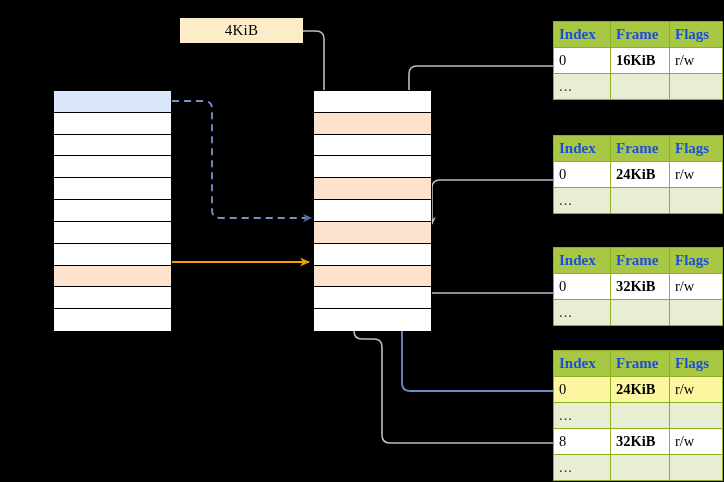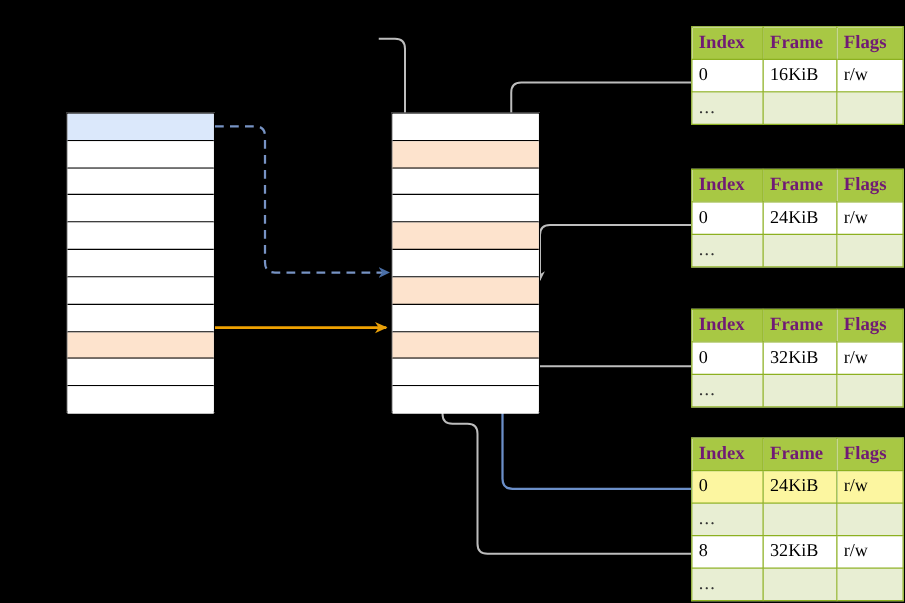--- a/index.html
+++ b/index.html
@@ -18,25 +18,25 @@
   .labelbox{position:absolute;background:#fdecc8;border:none;
             display:flex;align-items:center;justify-content:center;
             font-size:15px;letter-spacing:.2px;}
 
   
   .ptable{position:absolute;border-collapse:collapse;background:#fff;
           font-size:14.5px;table-layout:fixed;}
   .ptable th,.ptable td{border:1.1px solid #8cb020;padding:1px 5px;
           text-align:left;height:26px;box-sizing:border-box;overflow:hidden;
           white-space:nowrap;}
-  .ptable th{background:#a8c844;color:#701a75;font-weight:bold;font-size:15px;}
+  .ptable th{background:#a8c844;color:#1d4ed8;font-weight:bold;font-size:15px;}
   .ptable td.dots{background:#e8eed3;color:#333;letter-spacing:1px;}
   .ptable td.val{background:#fff;}
   .ptable td.hl{background:#fcf6a0;}
-  .colA{width:57px;} .colB{width:59px;} .colC{width:53px;margin-top:20px;}
+  .colA{width:57px;} .colB{width:59px;font-weight:bold;} .colC{width:53px;margin-top:20px;}
 
   svg.wires{position:absolute;left:0;top:0;width:724px;height:482px;
             pointer-events:none;overflow:visible;}
 </style>
 </head>
 <body>
 
 <div class="stage">
 
   <svg class="wires">
@@ -63,20 +63,23 @@
     <path d="M553,443 L390,443 Q382,443 382,435 L382,347 Q382,339 374,339 L362,339
              Q354,339 354,331 L354,268" fill="none" stroke="#bdbdbd" stroke-width="1.6" marker-end="url(#ahGray)"></path>
 
     <path d="M553,391 L410,391 Q402,391 402,383 L402,232" fill="none" stroke="#6b8fc9" stroke-width="1.8" marker-end="url(#ahBlue)"></path>
 
     <path d="M172,101 L204,101 Q212,101 212,109 L212,210 Q212,218 220,218 L311,218" fill="none" stroke="#7793c4" stroke-width="1.8" stroke-dasharray="7,5" marker-end="url(#ahBlue)"></path>
 
     <path d="M172,262 L309,262" fill="none" stroke="#f0a202" stroke-width="2.2" marker-end="url(#ahOrange)"></path>
   </svg>
 
+  <div class="labelbox" style="left:180px;top:18px;width:123px;height:25px;">
+    <span>4KiB</span>
+  </div>
 
   <div class="memcol" id="leftcol" style="left:53px;top:90px;width:119px;height:240px;">
       <div class="memrow blue" style="height: 21.8182px;"></div>
       <div class="memrow" style="height: 21.8182px;"></div>
       <div class="memrow" style="height: 21.8182px;"></div>
       <div class="memrow" style="height: 21.8182px;"></div>
       <div class="memrow" style="height: 21.8182px;"></div>
       <div class="memrow" style="height: 21.8182px;"></div>
       <div class="memrow" style="height: 21.8182px;"></div>
       <div class="memrow" style="height: 21.8182px;"></div>

